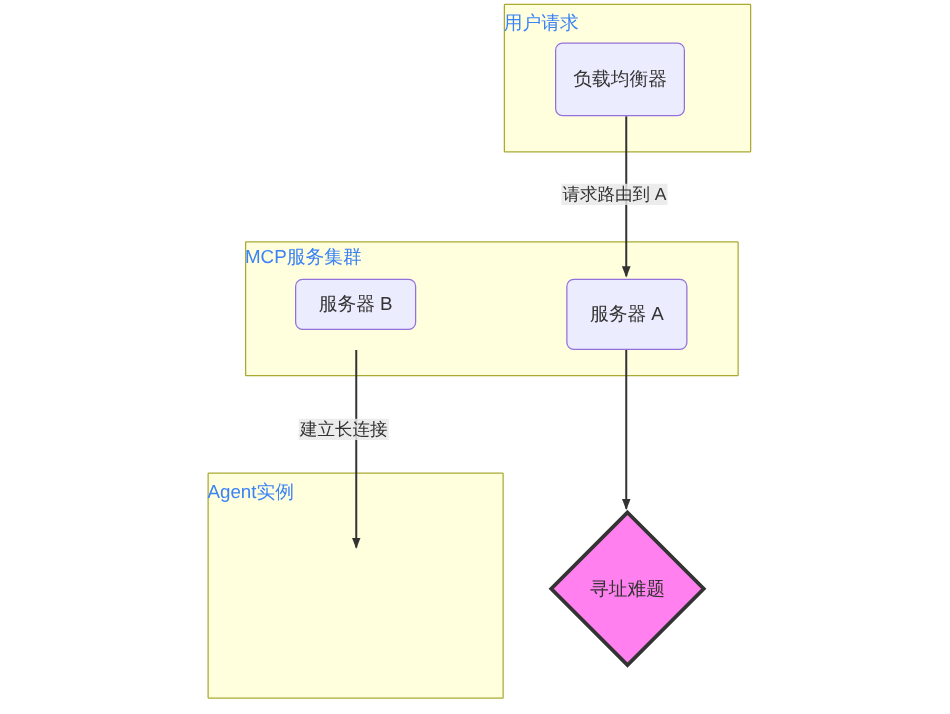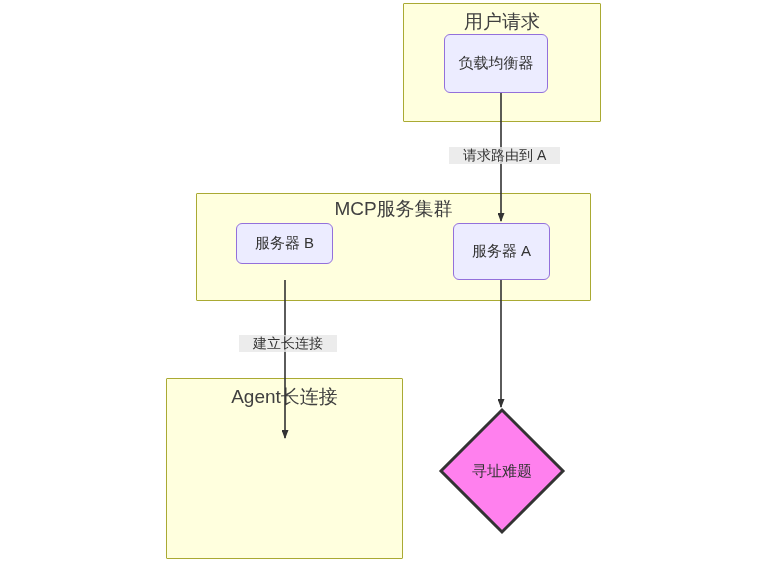--- a/index.html
+++ b/index.html
@@ -30,23 +30,22 @@
     position: absolute;
     background: #ffffde;
     border: 1px solid #aaaa33;
     border-radius: 1px;
     box-sizing: border-box;
   }
   .cluster-title {
     position: absolute;
     left: 0;
     right: 0;
-    text-align: center;
-    font-size: 19px;
-    color: #404040;
+    font-size: 15px;
+    color: #3b82f6;
     white-space: nowrap;
   }
   .node {
     position: absolute;
     box-sizing: border-box;
     background: #ececff;
     border: 1px solid #9370db;
     border-radius: 6px;
     display: flex;
     align-items: center;
@@ -76,37 +75,37 @@
     font-size: 15px;
     color: #333333;
     white-space: nowrap;
   }
   .edge-label {
     position: absolute;
     font-size: 14px;
     color: #333333;
     background: rgba(232,232,232,0.82);
     white-space: nowrap;
-    padding: 0 14px;
+    padding: 0 1px;
     line-height: 17px;
   }
 </style>
 </head>
 <body>
 
 <div id="canvas">
 
   <div class="cluster" style="left:403px; top:3px; width:198px; height:119px;"></div>
   <div class="cluster-title" style="left:403px; top:9px; width:198px;">用户请求</div>
 
   <div class="cluster" style="left:196px; top:193px; width:395px; height:108px;"></div>
   <div class="cluster-title" style="left:196px; top:196px; width:395px;">MCP服务集群</div>
 
   <div class="cluster" style="left:166px; top:378px; width:237px; height:181px;"></div>
-  <div class="cluster-title" style="left:166px; top:384px; width:237px;">Agent长连接</div>
+  <div class="cluster-title" style="left:166px; top:384px; width:237px;">Agent实例</div>
 
   <svg id="edges" viewBox="0 0 760 571" xmlns="http://www.w3.org/2000/svg">
     <defs>
       <marker id="arrowhead" markerWidth="9" markerHeight="7" refX="8" refY="3.5" orient="auto" markerUnits="userSpaceOnUse">
         <polygon points="0 0, 9 3.5, 0 7" fill="#333333"></polygon>
       </marker>
     </defs>
 
     <path d="M 501,93 L 501,221" stroke="#333333" stroke-width="1.6" fill="none" marker-end="url(#arrowhead)"></path>
 

